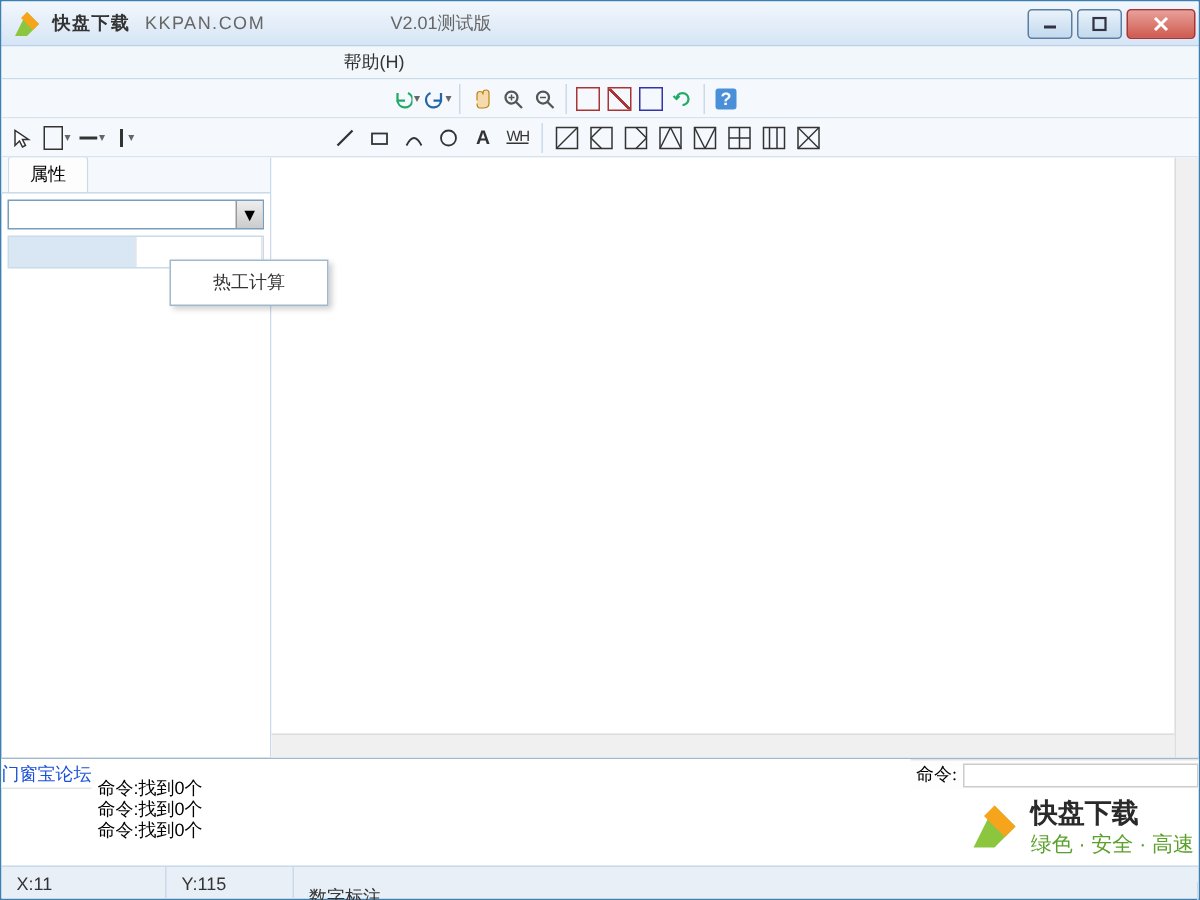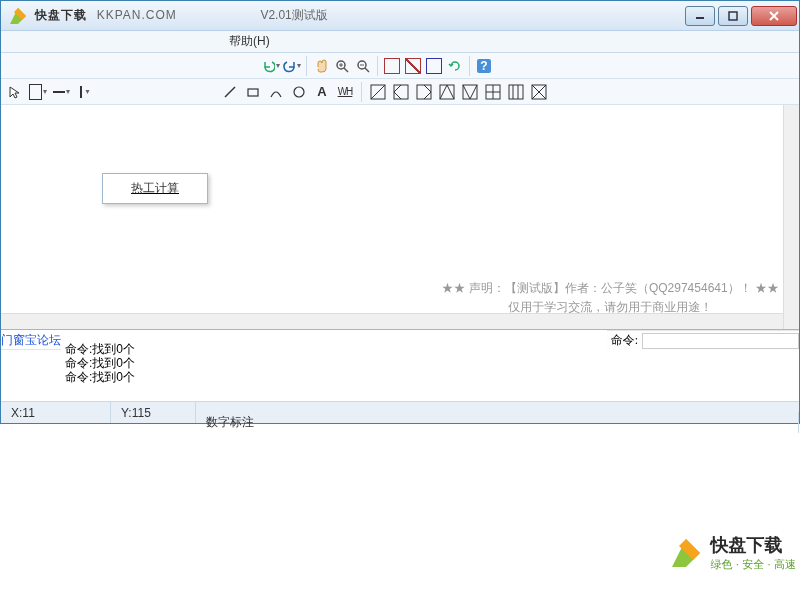--- a/index.html
+++ b/index.html
@@ -1,17 +1,17 @@
 <!DOCTYPE html>
 <html><head>
 <meta charset="utf-8">
 <style>
 * { margin: 0; padding: 0; box-sizing: border-box; font-family: "Microsoft YaHei", SimSun, Arial, sans-serif; font-size: 12px; }
 body { background: #fff; width: 800px; height: 600px; overflow: hidden; position: relative; }
-.window { width: 800px; height: 424px; border: 1px solid #3c7fb1; background: #fff; display: flex; flex-direction: column; }
+.window { width: 800px; height: 600px; border: 1px solid #3c7fb1; background: #fff; display: flex; flex-direction: column; }
 
 .titlebar { height: 30px; background: linear-gradient(#f2f7fc,#d6e5f5); display: flex; align-items: center; border-bottom: 1px solid #b8d0e8; }
 .titlebar-logo { width: 22px; height: 22px; margin: 0 6px; display:flex; align-items:center; justify-content:center;}
 .titlebar-title { flex: 1; color: #555; font-size: 13px; }
 .titlebar-title b { color:#333; letter-spacing:1px;}
 .ver { margin-left: 80px; color:#666; font-size:12px;}
 .win-btns { display: flex; }
 .win-btn { width: 30px; height: 20px; border: 1px solid #5a7fa0; margin-right: 3px; background: linear-gradient(#e9f2fa,#c3d9ee); display:flex;align-items:center;justify-content:center;color:#334; border-radius:3px;}
 .win-btn.close { width: 46px; background: linear-gradient(#e7a09a,#d05b4f); color:#fff; border-color:#a33; margin-right:2px;}
 
@@ -32,42 +32,42 @@
 .combo { margin:4px; height:20px; border:1px solid #7a9ebd; background:#fff; display:flex;}
 .combo-input{flex:1;}
 .combo-btn{width:18px;background:linear-gradient(#eee,#ccc);border-left:1px solid #999;display:flex;align-items:center;justify-content:center;}
 .grid { margin:0 4px; border:1px solid #c9dae9; height:22px; display:flex;}
 .grid-cell{flex:1;border-right:1px solid #e5e5e5;}
 .grid-cell:first-child{background:#d9e7f5;}
 
 .canvas { flex:1; background:#fff; position:relative;}
 .notice { position:absolute; right:20px; bottom:12px; color:#999; font-size:12px; line-height:1.6; text-align:left;}
 
-.popup-menu { position:absolute; left:101px; top:68px; background:#fff; border:1px solid #9fb8ce; box-shadow:2px 2px 4px rgba(0,0,0,0.2); z-index:10; padding:2px 0;text-decoration:underline;}
+.popup-menu { position:absolute; left:112px; top:68px; background:#fff; border:1px solid #9fb8ce; box-shadow:2px 2px 4px rgba(0,0,0,0.2); z-index:10; padding:2px 0;}
 .popup-item { padding: 4px 28px 4px 28px; white-space:nowrap; color:#333;}
 
 .cmd-panel { height: 72px; border-top:1px solid #9fb8ce; display:flex; flex-direction:row; background:#fff;}
 .cmd-tabs { height:20px; display:flex; background:#fff; border-bottom:1px solid #e5e5e5;}
 .cmd-link { flex:1; text-align:center; color:#1a4fd8; padding-top:2px;}
 .cmd-log { flex:1; overflow:auto; font-family: SimSun, monospace; font-size:12px; padding:1px 4px; line-height:1.15;margin-top:12px;}
 .cmd-log .line{white-space:nowrap;}
 .cmd-input-row { height:20px; display:flex; align-items:center; border-top:1px solid #e5e5e5; background:#fdfdfd;}
 .cmd-label { padding:0 4px; font-family: SimSun;}
 .cmd-input { flex:1; height:16px; border:1px solid #ccc; background:#fff;}
 
 .statusbar { height:22px; background:#e8eff7; border-top:1px solid #c9dae9; display:flex; align-items:center;}
 .status-cell { padding:0 10px; border-right:1px solid #c9dae9; height:100%; display:flex; align-items:center; color:#333;}
 .status-cell:first-child{width:110px;}
 .status-cell:nth-child(2){width:85px;}
 
 .watermark { position:absolute; right:4px; bottom:28px; z-index:20; display:flex; align-items:center; gap:6px;}
 .wm-logo { width:36px; height:36px; }
 .wm-text { display:flex; flex-direction:column;}
 .wm-zh { font-size:18px; font-weight:bold; color:#2a2a2a;}
-.wm-sub { font-size:11px; color:#5aa02a;text-align:right;}
+.wm-sub { font-size:14px; color:#5aa02a;text-align:right;}
 
 .scrollbar-v { position:absolute; right:0; top:0; bottom:0; width:16px; background:#f0f0f0; border-left:1px solid #ddd;}
 .scrollbar-h { position:absolute; left:0; right:16px; bottom:0; height:16px; background:#f0f0f0; border-top:1px solid #ddd;}
 
 svg{display:block;}
 </style>
 </head>
 <body>
 
 <div class="window">
@@ -257,26 +257,35 @@
     <div class="tb-icon">
         <svg width="16" height="16">
           <rect x="1" y="1" width="14" height="14" fill="none" stroke="#333"></rect>
           <line x1="1" y1="1" x2="15" y2="15" stroke="#333"></line>
           <line x1="15" y1="1" x2="1" y2="15" stroke="#333"></line>
         </svg>
       </div>
   </div>
 
   <div class="main">
+    <div class="sidebar">
+      <div class="tab-strip">
+        <div class="tab">属性</div>
+      </div>
+      <div class="combo">
+        <div class="combo-input"></div>
+        <div class="combo-btn">▼</div>
+      </div>
+      <div class="grid">
+        <div class="grid-cell"></div>
+        <div class="grid-cell"></div>
+      </div>
+    </div>
 
     <div class="canvas">
-      <div class="notice">
-        <div>★★ 声明：【测试版】作者：公子笑（QQ297454641）！ ★★</div>
-        <div style="text-align:center;">仅用于学习交流，请勿用于商业用途！</div>
-      </div>
       <div class="scrollbar-v"></div>
       <div class="scrollbar-h"></div>
     </div>
 
     <div class="popup-menu">
       <div class="popup-item">热工计算</div>
     </div>
   </div>
 
   <div class="cmd-panel">

